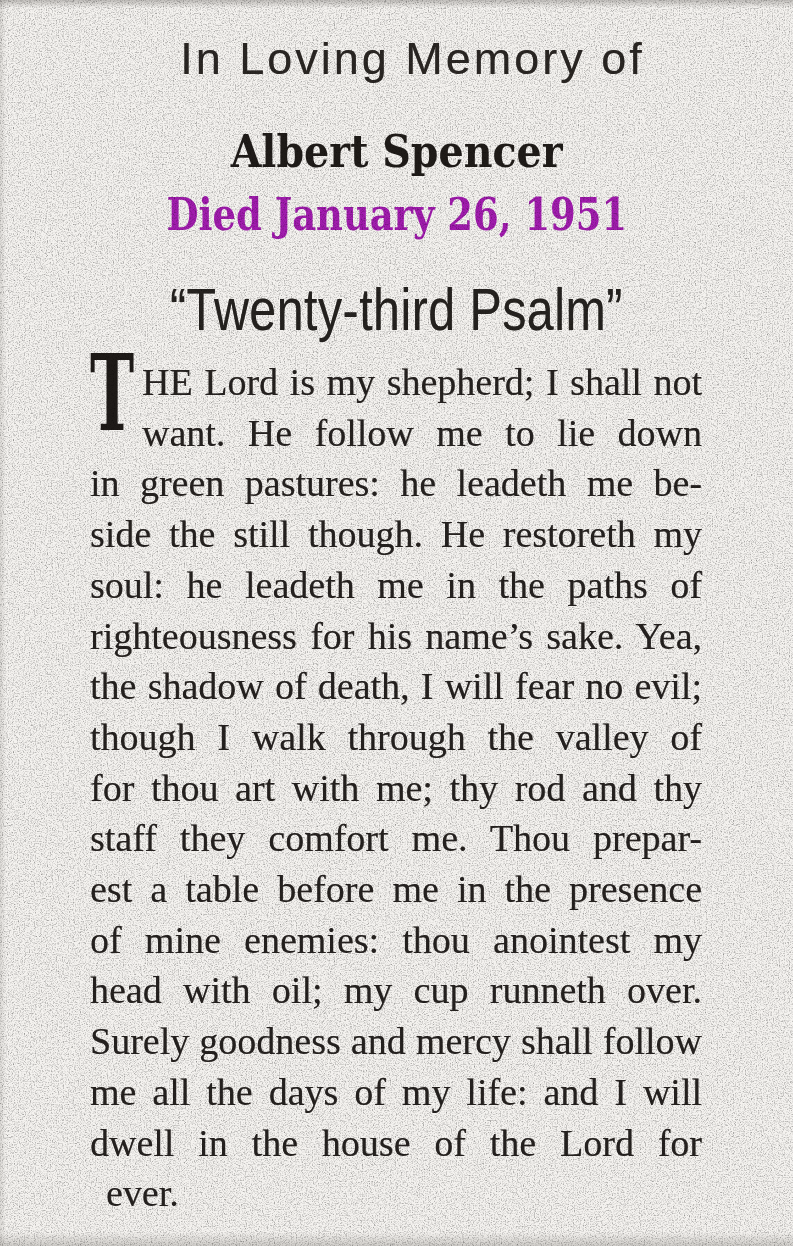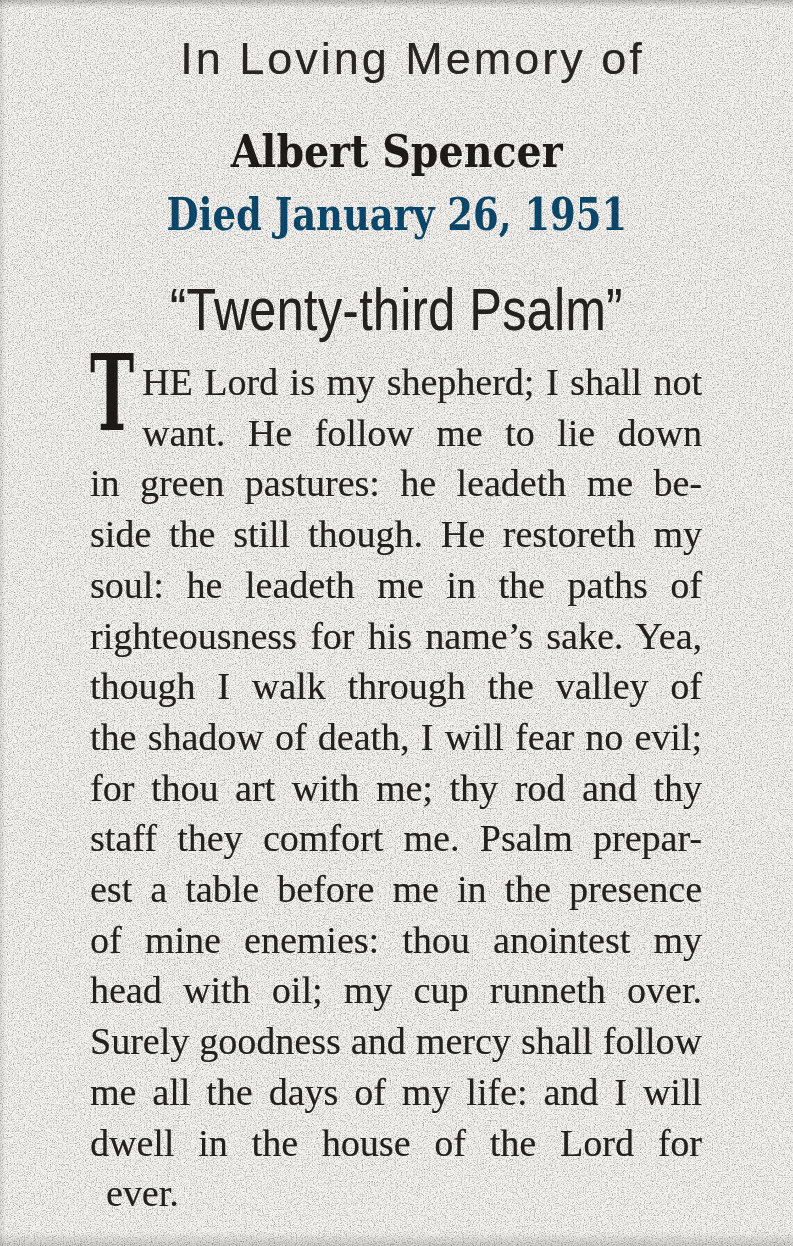--- a/index.html
+++ b/index.html
@@ -35,21 +35,21 @@
     font-family:"DejaVu Serif",serif;
     font-weight:700;font-size:45px;line-height:1;
     color:#201c19;
   }
   .name .inner{display:inline-block;transform:scale(0.88,1);}
   .died{
     position:absolute;top:192px;left:0;width:100%;
     text-align:center;
     font-family:"DejaVu Serif",serif;
     font-weight:700;font-size:45px;line-height:1;
-    color:#0c4a6e;
+    color:#a21caf;
   }
   .died .inner{display:inline-block;transform:scale(0.82,1);}
   .psalm-title{
     position:absolute;top:283px;left:0;width:100%;
     text-align:center;
     font-family:"Liberation Sans",sans-serif;
     font-size:52px;line-height:1;
     color:#262320;
   }
   .psalm-title .inner{
@@ -130,24 +130,24 @@
   <div class="psalm">
     <span class="dropcap">
         <span class="dropcap-glyph">T</span>
       </span>
     <div class="line">HE Lord is my shepherd; I shall not</div>
     <div class="line">want. He follow me to lie down</div>
     <div class="line">in green pastures: he leadeth me be-</div>
     <div class="line">side the still though. He restoreth my</div>
     <div class="line">soul: he leadeth me in the paths of</div>
     <div class="line">righteousness for his name’s sake. Yea,</div>
+    <div class="line">the shadow of death, I will fear no evil;</div>
     <div class="line">though I walk through the valley of</div>
-    <div class="line">the shadow of death, I will fear no evil;</div>
     <div class="line">for thou art with me; thy rod and thy</div>
-    <div class="line">staff they comfort me. Psalm prepar-</div>
+    <div class="line">staff they comfort me. Thou prepar-</div>
     <div class="line">est a table before me in the presence</div>
     <div class="line">of mine enemies: thou anointest my</div>
     <div class="line">head with oil; my cup runneth over.</div>
     <div class="line">Surely goodness and mercy shall follow</div>
     <div class="line">me all the days of my life: and I will</div>
     <div class="line">dwell in the house of the Lord for</div>
     <div class="line last">ever.</div>
   </div>
 
   <div class="edge-top"></div>

